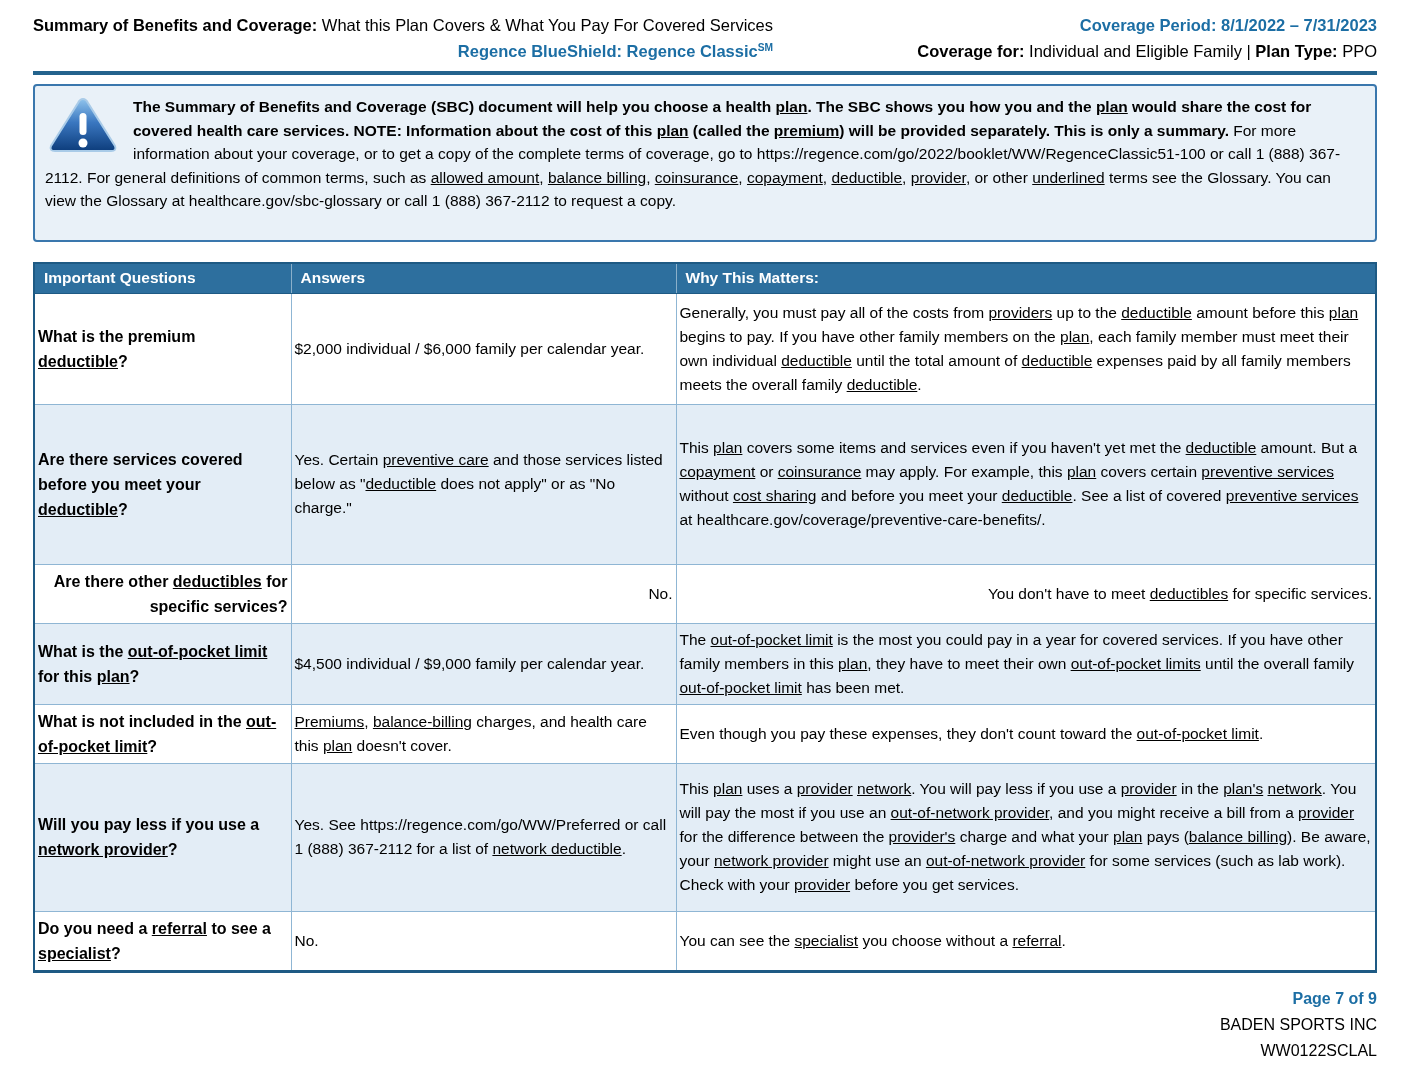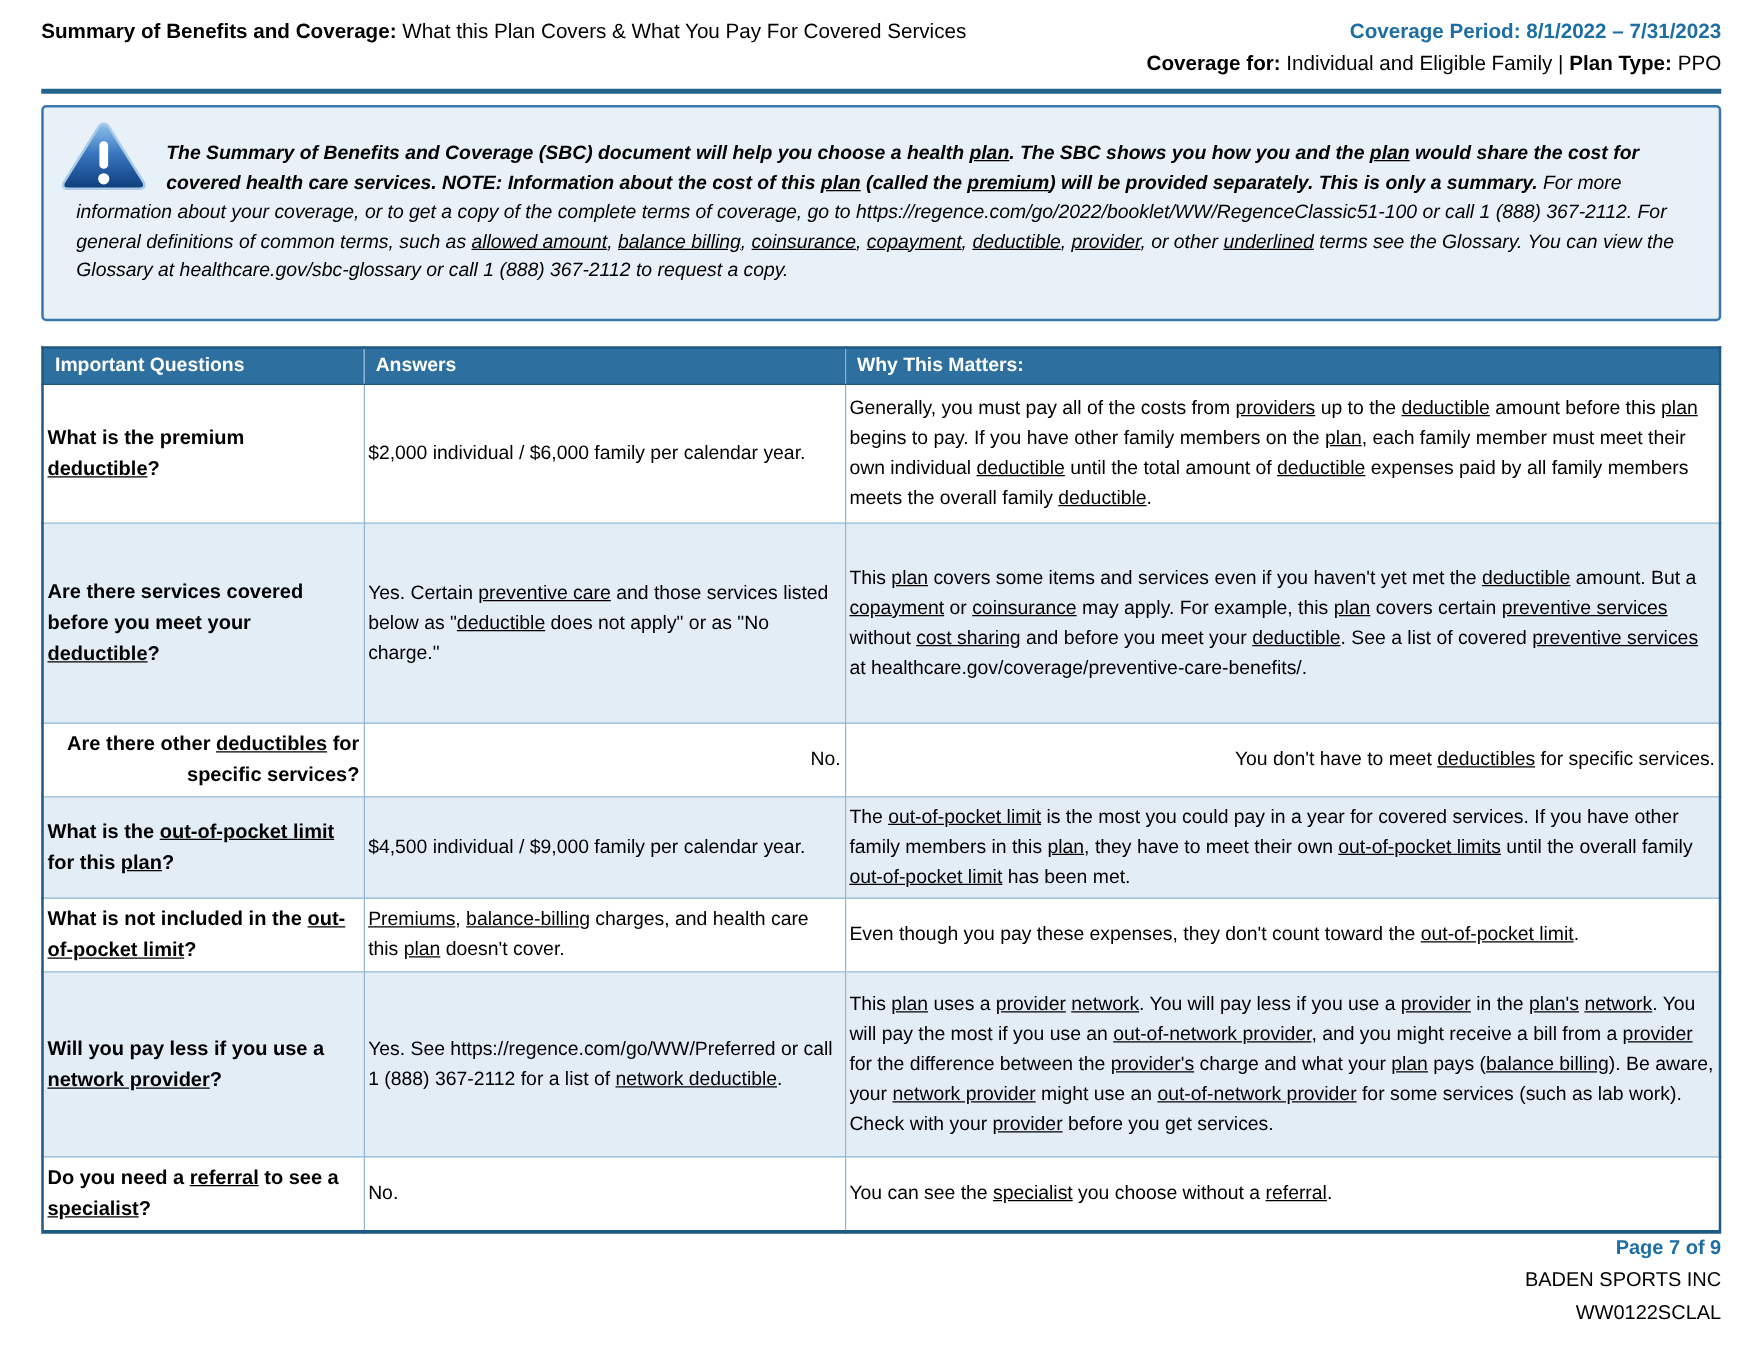--- a/index.html
+++ b/index.html
@@ -32,21 +32,21 @@
   .u{text-decoration:underline;}
   .sup{vertical-align:super;font-size:0.62em;line-height:0;}
 
   
   .notice{
     margin-top:9px;border:2px solid var(--notice-border);border-radius:4px;
     background:var(--notice-bg);padding:9px 12px 10px 10px;
     font-size:15.5px;line-height:23.5px;min-height:158px;
   }
   .notice .warn{float:left;width:72px;height:58px;margin:1px 14px 2px 2px;}
-  .notice p{margin:16px;font-style:italic;}
+  .notice p{margin:0;}
 
   
   table.sbc{
     width:100%;margin-top:20px;border-collapse:collapse;
     border:2px solid var(--border-dark);border-bottom-width:3px;
   }
   table.sbc th{
     background:var(--accent);color:#fff;text-align:left;
     font-size:15.5px;font-weight:bold;padding:3px 9px;height:30px;
     border:1px solid var(--border-dark);border-right:1px solid rgba(255,255,255,.45);
@@ -71,20 +71,21 @@
   .footer .pg{color:var(--title-blue);font-weight:bold;}
 </style>
 </head>
 <body>
 
 <div class="page">
 
   <header class="topbar">
     <div class="left">
       <div class="hline"><span class="b">Summary of Benefits and Coverage:</span><span> What this Plan Covers &amp; What You Pay For Covered Services</span></div>
+      <div class="hline blue-bold"><span class="b">Regence BlueShield: Regence Classic</span><span class="b sup">SM</span></div>
     </div>
     <div class="right">
       <div class="hline blue-bold"><span class="b">Coverage Period: 8/1/2022 – 7/31/2023</span></div>
       <div class="hline"><span class="b">Coverage for:</span><span> Individual and Eligible Family | </span><span class="b">Plan Type:</span><span> PPO</span></div>
     </div>
   </header>
 
   <div class="rule"></div>
 
   <section class="notice">

